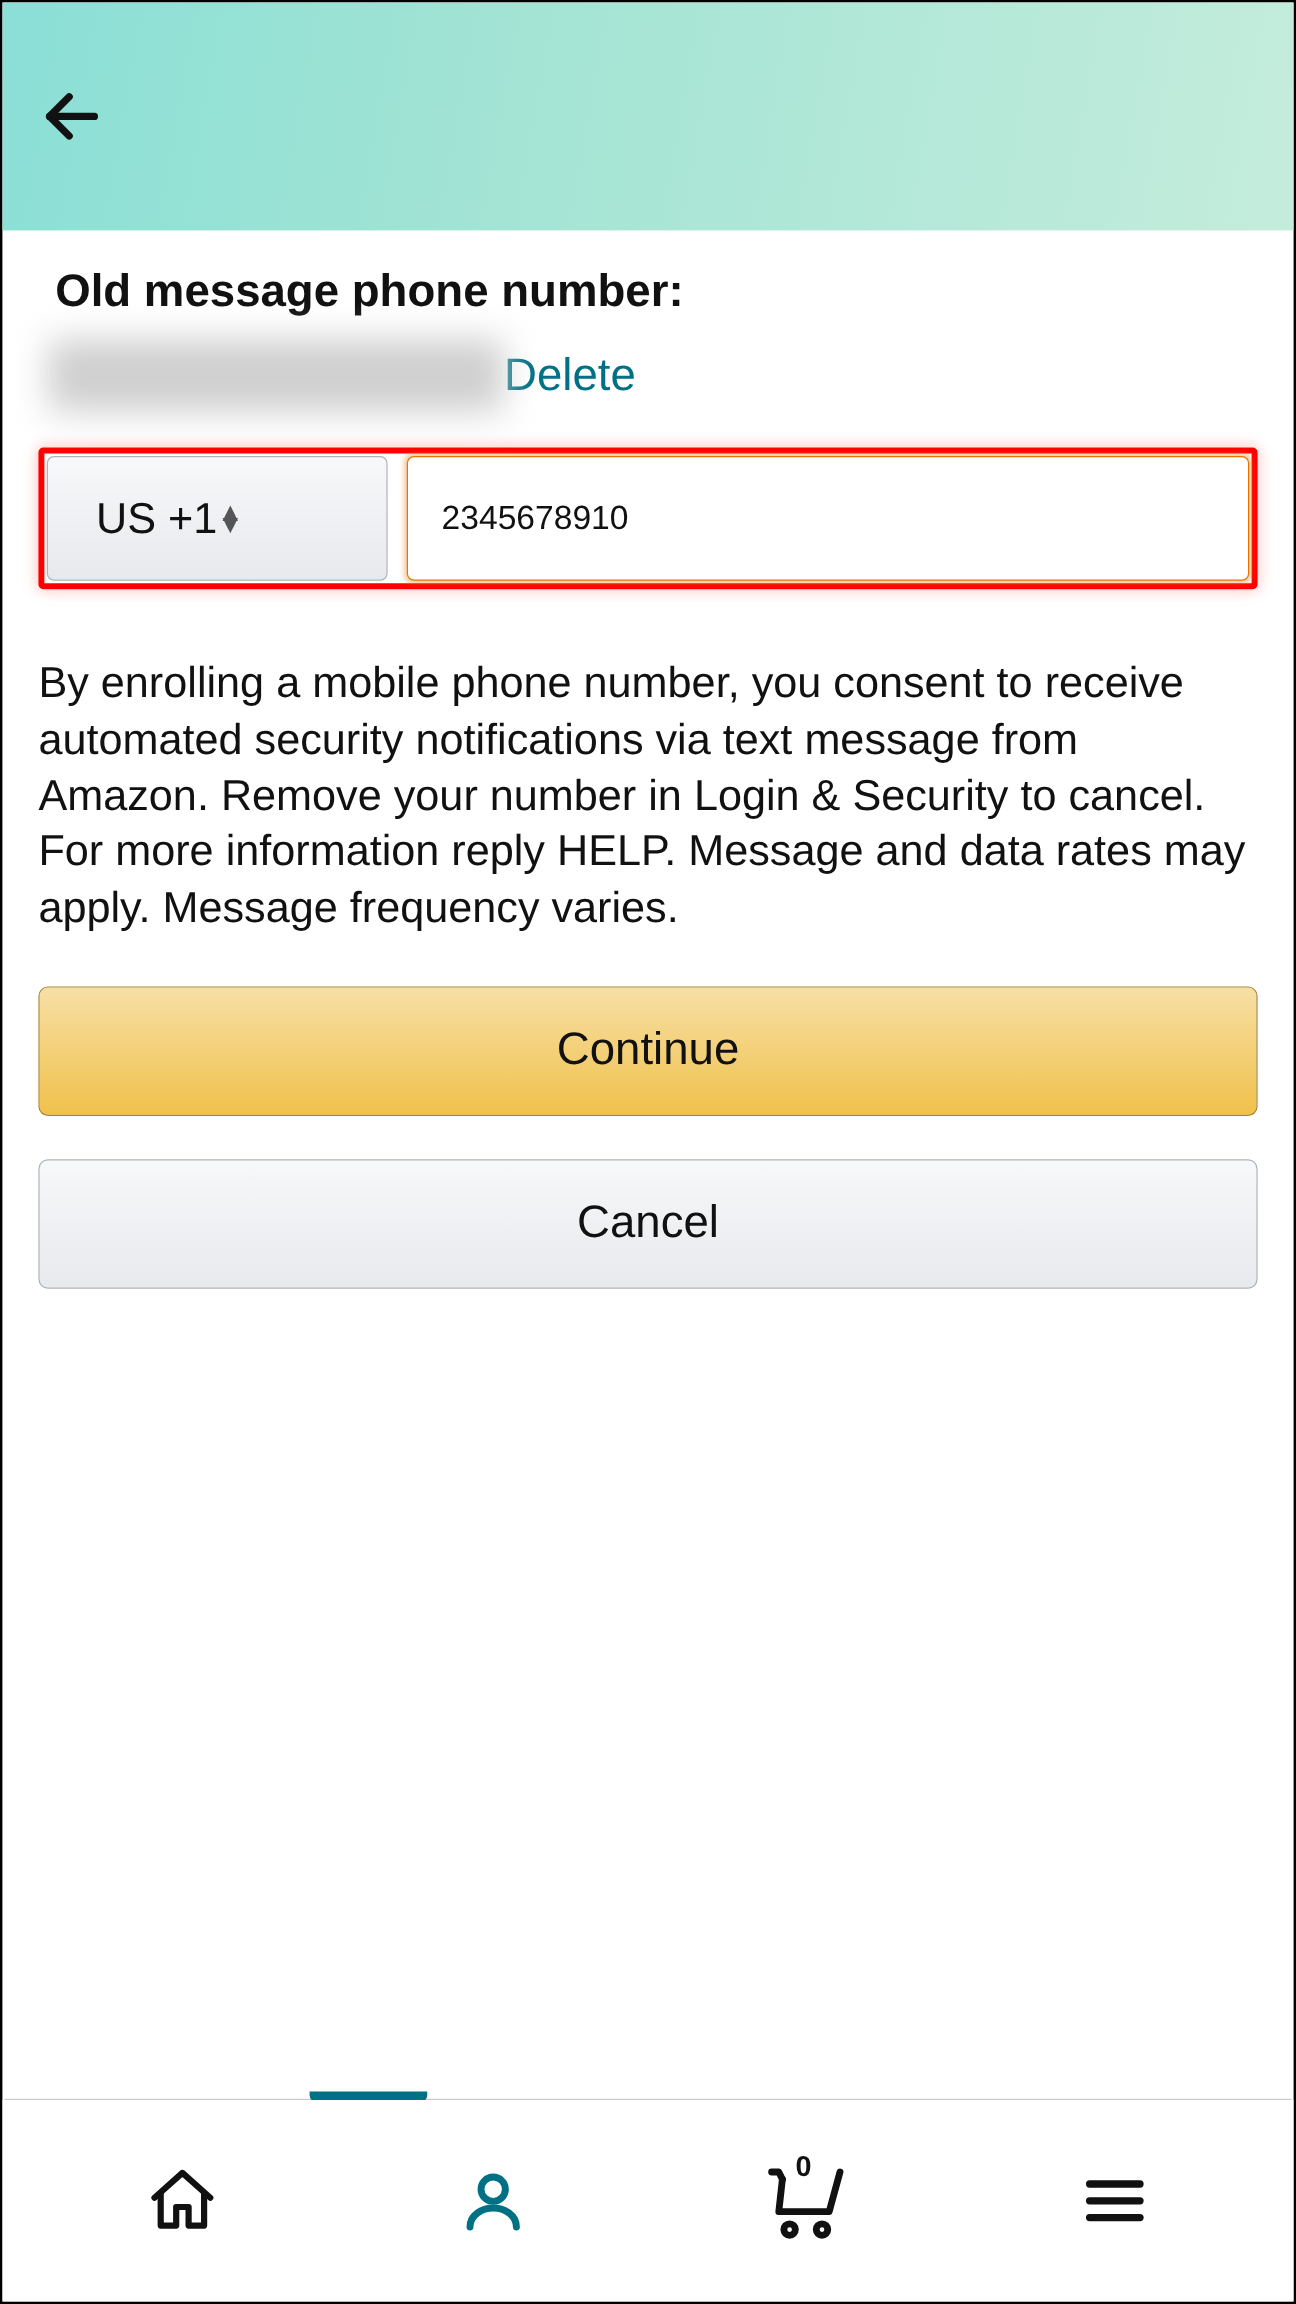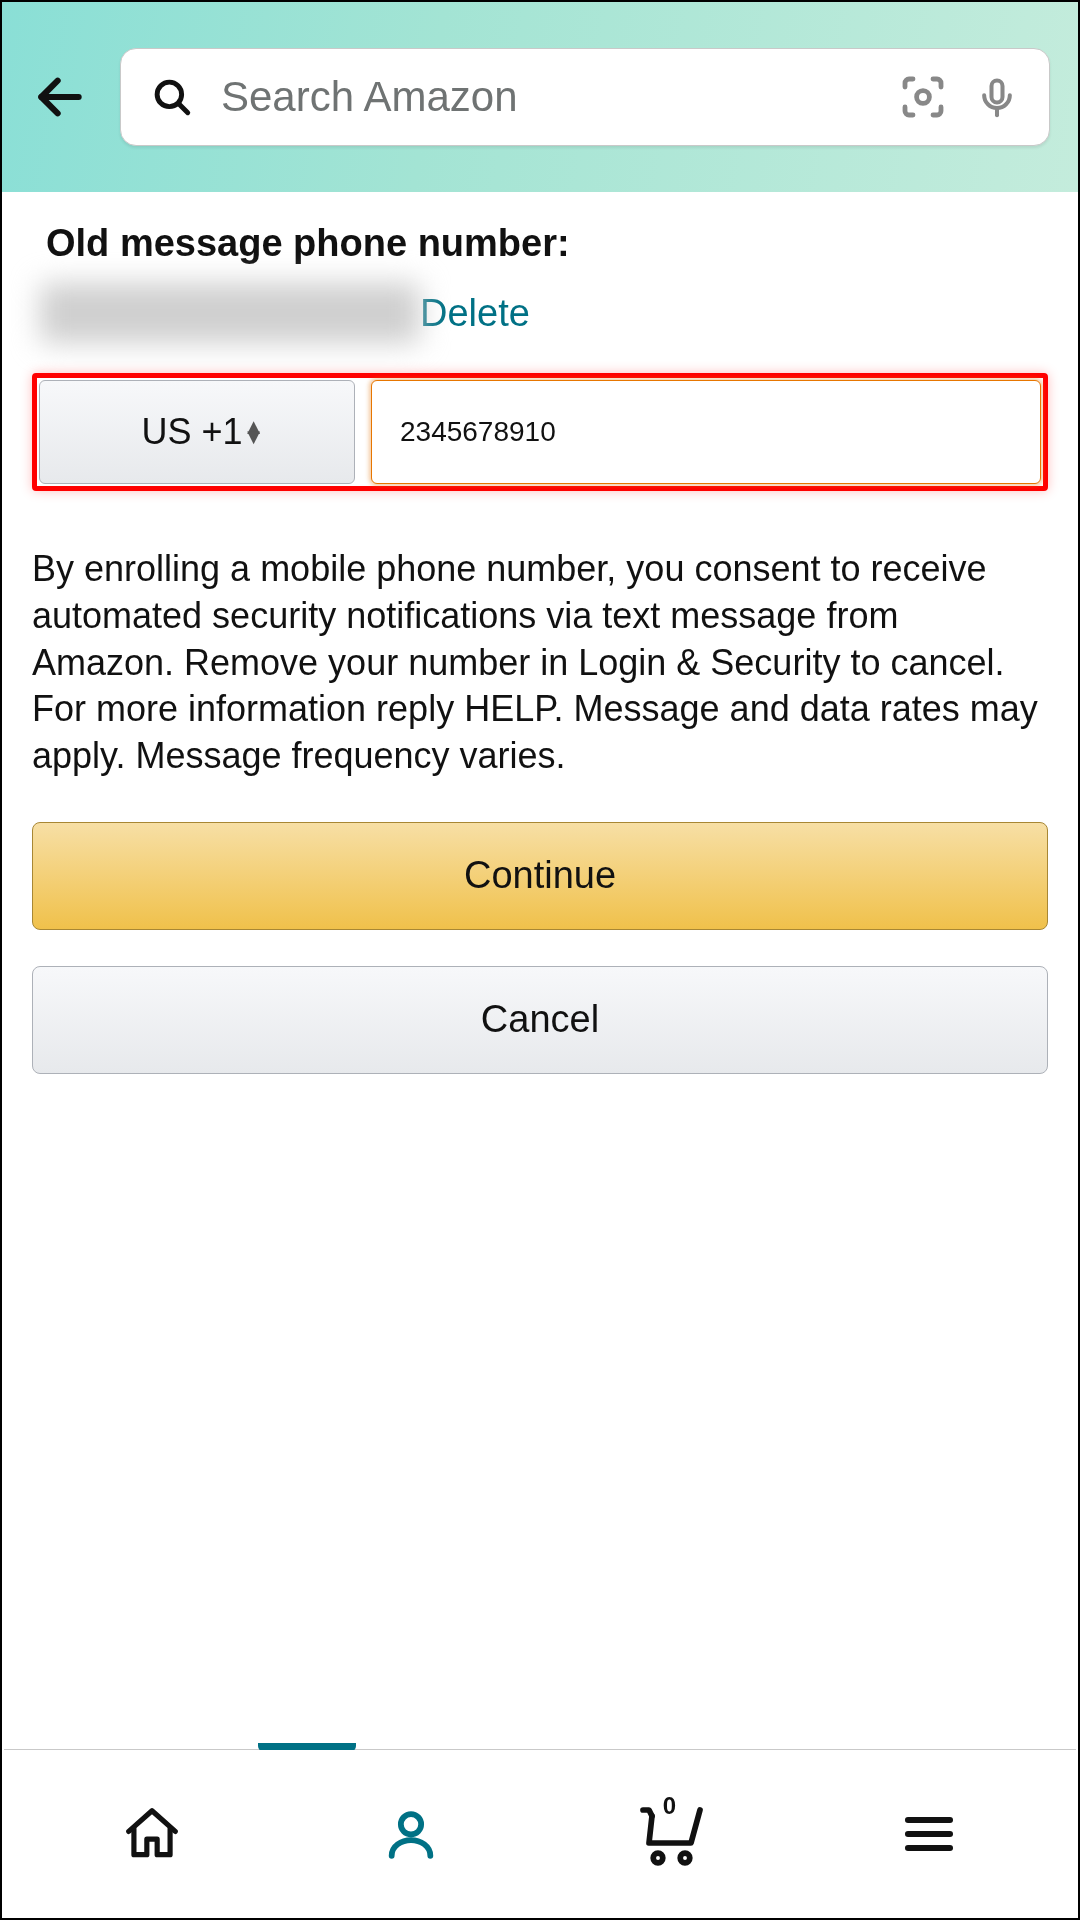--- a/index.html
+++ b/index.html
@@ -92,27 +92,27 @@
   
   .highlight-box {
     border: 5px solid #ff0000;
     border-radius: 4px;
     box-shadow: 0 0 12px rgba(255,0,0,0.25);
     display:flex;
     height: 118px;
     margin-bottom: 55px;
   }
   .country-select {
-    width: 316px;
+    width: 284px;
     background: linear-gradient(#f7f8fa,#e7e9ec);
     border: 1px solid #adb1b8;
     border-radius: 6px;
     display:flex;
     align-items:center;
-    justify-content:center;
+    justify-content:flex-start;
     padding: 0 28px 0 40px;
     font-size: 36px;
     color:#111;
     cursor:pointer;
     margin: 2px;
   }
   .sort-arrows { line-height: 0.45; font-size: 22px; color:#555; display:flex;flex-direction:column;align-items:center; }
   .phone-input-wrap {
     flex:1;
     margin: 2px 2px 2px 14px;
@@ -203,45 +203,20 @@
 </style>
 </head>
 <body>
 
 <div class="header">
   <div class="back-arrow">
     <svg width="56" height="56" viewBox="0 0 24 24" fill="none" stroke="#111" stroke-width="2.6" stroke-linecap="round" stroke-linejoin="round">
         <line x1="20" y1="12" x2="4" y2="12"></line>
         <polyline points="11 5 4 12 11 19"></polyline>
       </svg>
-  </div>
-  <div class="searchbar">
-    <span class="search-icon">
-      <svg width="42" height="42" viewBox="0 0 24 24" fill="none" stroke="#111" stroke-width="2.8" stroke-linecap="round">
-          <circle cx="10.5" cy="10.5" r="7"></circle>
-          <line x1="21" y1="21" x2="16" y2="16"></line>
-        </svg>
-    </span>
-    <input class="search-input" placeholder="Search Amazon" style="">
-    <span class="camera-icon">
-      <svg width="48" height="48" viewBox="0 0 24 24" fill="none" stroke="#888" stroke-width="2.4" stroke-linecap="round">
-          <path d="M3 7V5a2 2 0 0 1 2-2h2"></path>
-          <path d="M17 3h2a2 2 0 0 1 2 2v2"></path>
-          <path d="M21 17v2a2 2 0 0 1-2 2h-2"></path>
-          <path d="M7 21H5a2 2 0 0 1-2-2v-2"></path>
-          <circle cx="12" cy="12" r="3.2"></circle>
-        </svg>
-    </span>
-    <span class="mic-icon">
-      <svg width="44" height="44" viewBox="0 0 24 24" fill="none" stroke="#888" stroke-width="2.2" stroke-linecap="round">
-          <rect x="9" y="3" width="6" height="12" rx="3"></rect>
-          <path d="M5 11a7 7 0 0 0 14 0"></path>
-          <line x1="12" y1="18" x2="12" y2="22"></line>
-        </svg>
-    </span>
   </div>
 </div>
 
 <div class="main">
 
   <div class="old-label">Old message phone number:</div>
   <div class="old-row">
     <div class="blurred"></div>
     <span class="delete-link">Delete</span>
   </div>

